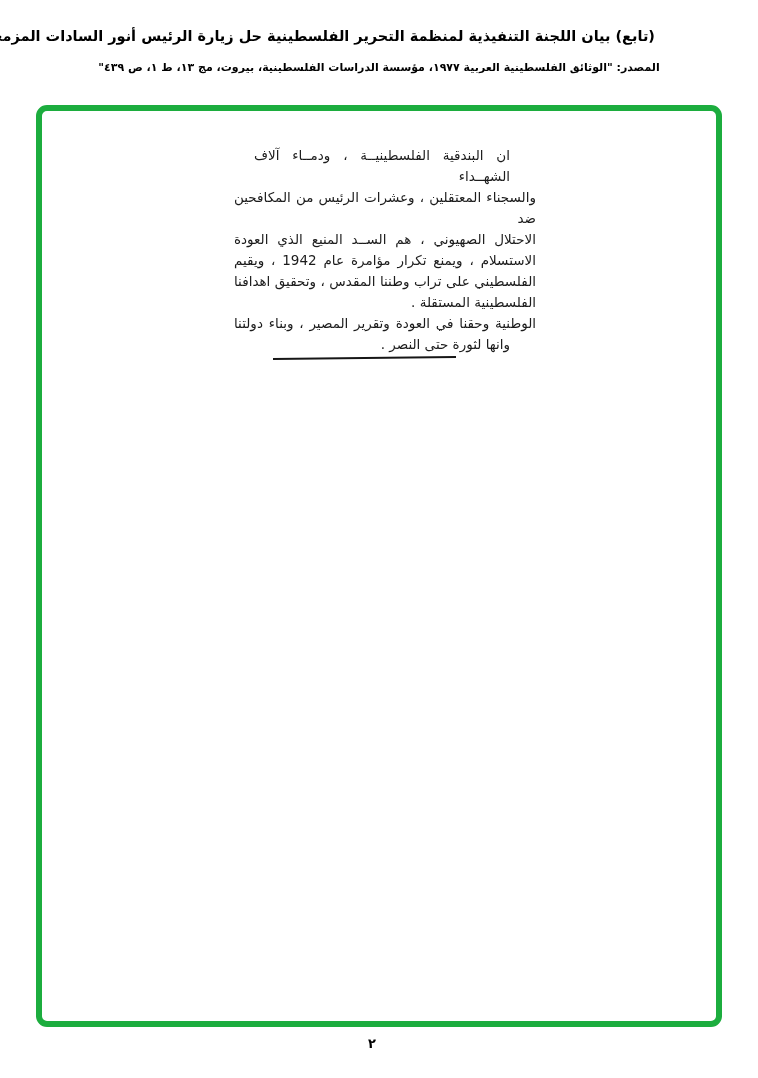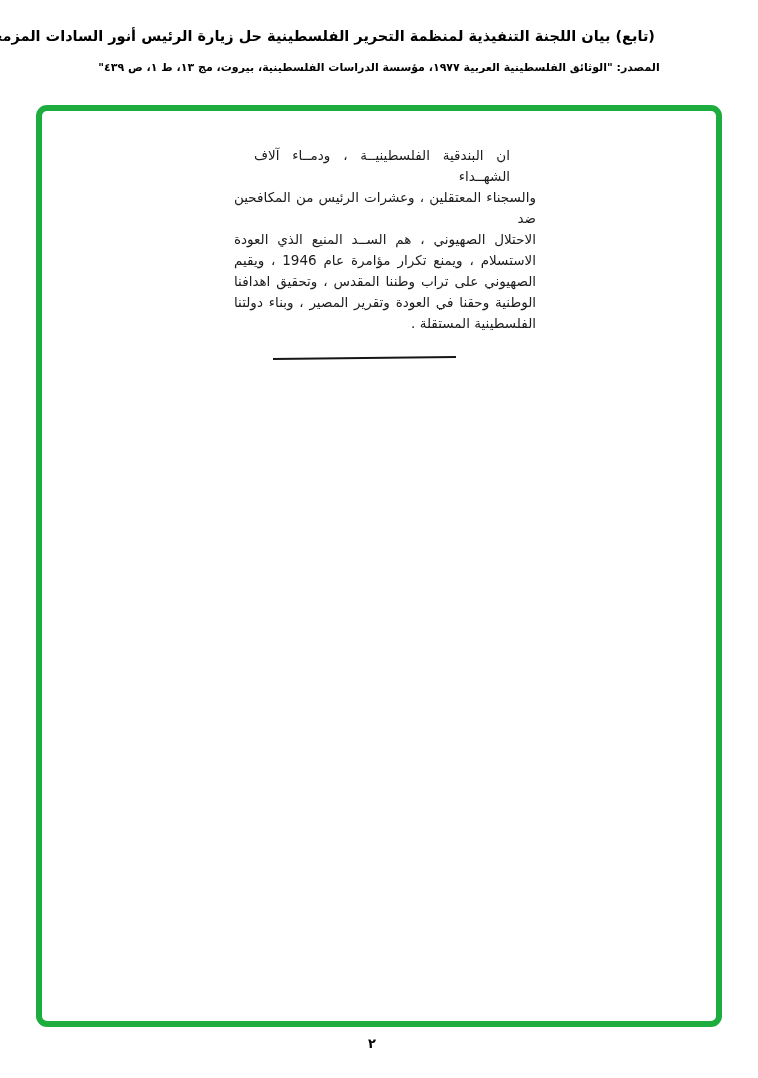--- a/index.html
+++ b/index.html
@@ -98,24 +98,25 @@
   <div class="doc-title">(تابع) بيان اللجنة التنفيذية لمنظمة التحرير الفلسطينية حل زيارة الرئيس أنور السادات المزمعة لإسرائيل</div>
 
   <div class="doc-source">المصدر: "الوثائق الفلسطينية العربية ١٩٧٧، مؤسسة الدراسات الفلسطينية، بيروت، مج ١٣، ط ١، ص ٤٣٩"</div>
 
   <div class="doc-frame">
 
     <div class="body-text">
       <span class="line l-justify l-indent">ان البندقية الفلسطينيــة ، ودمــاء آلاف الشهــداء</span>
       <span class="line l-justify">والسجناء المعتقلين ، وعشرات الرئيس من المكافحين ضد</span>
       <span class="line l-justify">الاحتلال الصهيوني ، هم الســد المنيع الذي العودة</span>
-      <span class="line l-justify">الاستسلام ، ويمنع تكرار مؤامرة عام 1946 ، ويقيم</span>
-      <span class="line l-justify">الصهيوني على تراب وطننا المقدس ، وتحقيق اهدافنا</span>
+      <span class="line l-justify">الاستسلام ، ويمنع تكرار مؤامرة عام 1942 ، ويقيم</span>
+      <span class="line l-justify">الفلسطيني على تراب وطننا المقدس ، وتحقيق اهدافنا</span>
+      <span class="line l-right">الفلسطينية المستقلة .</span>
       <span class="line l-justify">الوطنية وحقنا في العودة وتقرير المصير ، وبناء دولتنا</span>
-      <span class="line l-right">الفلسطينية المستقلة .</span>
+      <span class="line l-right l-indent">وانها لثورة حتى النصر .</span>
     </div>
 
     <div class="divider-line"></div>
 
   </div>
 
   <div class="page-number">٢</div>
 
 </div>
 

